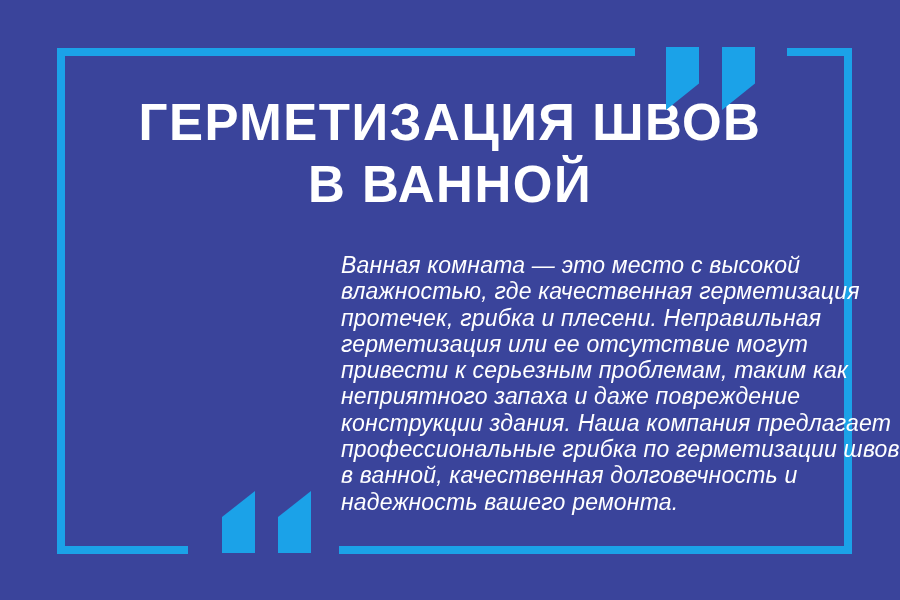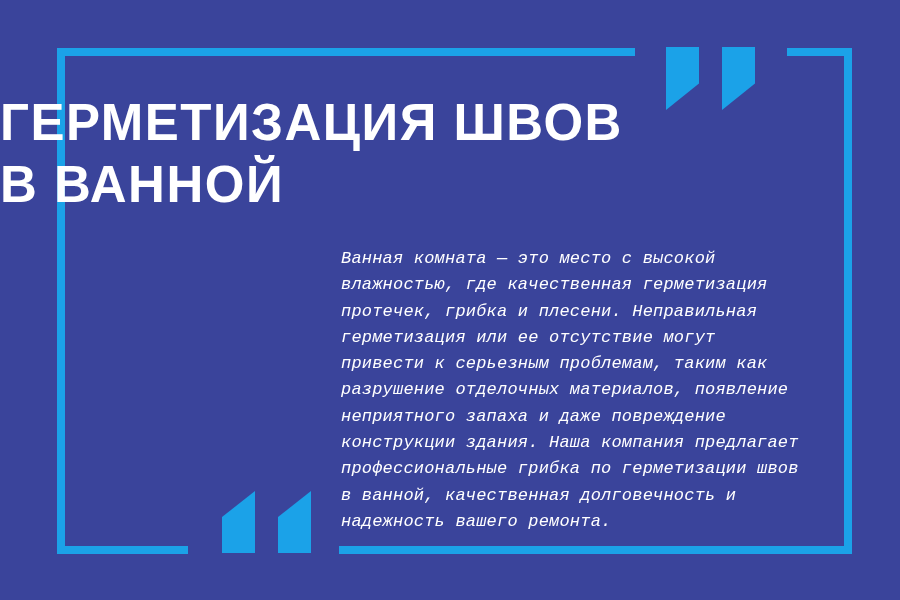--- a/index.html
+++ b/index.html
@@ -45,38 +45,39 @@
     clip-path: polygon(0 42%, 100% 0, 100% 100%, 0 100%);
   }
   .qmark.first  { left: 0; }
   .qmark.second { left: 56px; }
 
   
   .title {
     position: absolute; left: 0; top: 92px;
     width: 900px;
     margin: 0;
+    text-align: center;
     color: var(--title-color);
     font-family: "Liberation Sans", sans-serif;
     font-size: 51px;
     font-weight: 700;
     line-height: 62px;
     letter-spacing: 1.5px;
     z-index: 1;
   }
   .title span { display: block; }
 
   
   .quote-text {
-    position: absolute; left: 341px; top: 246px;
+    position: absolute; left: 341px; top: 252px;
     width: 410px;
     color: var(--text-color);
-    font-family: Liberation Mono, monospace;
+    font-family: Liberation Sans, sans-serif;
     font-style: italic;
-    font-size: 17px;
+    font-size: 23px;
     line-height: 26.3px;
     letter-spacing: 0.2px;
     z-index: 1;
   }
   .quote-line { white-space: nowrap; }
 </style>
 </head>
 <body>
 
 <div class="canvas">
@@ -101,21 +102,20 @@
     <span>ГЕРМЕТИЗАЦИЯ ШВОВ</span>
     <span>В ВАННОЙ</span>
   </h1>
 
   <div class="quote-text">
     <div class="quote-line">Ванная комната — это место с высокой</div>
     <div class="quote-line">влажностью, где качественная герметизация</div>
     <div class="quote-line">протечек, грибка и плесени. Неправильная</div>
     <div class="quote-line">герметизация или ее отсутствие могут</div>
     <div class="quote-line">привести к серьезным проблемам, таким как</div>
-    <div class="quote-line">разрушение отделочных материалов, появление</div>
     <div class="quote-line">неприятного запаха и даже повреждение</div>
     <div class="quote-line">конструкции здания. Наша компания предлагает</div>
     <div class="quote-line">профессиональные грибка по герметизации швов</div>
     <div class="quote-line">в ванной, качественная долговечность и</div>
     <div class="quote-line">надежность вашего ремонта.</div>
   </div>
 
 </div>
 
 </body></html>

